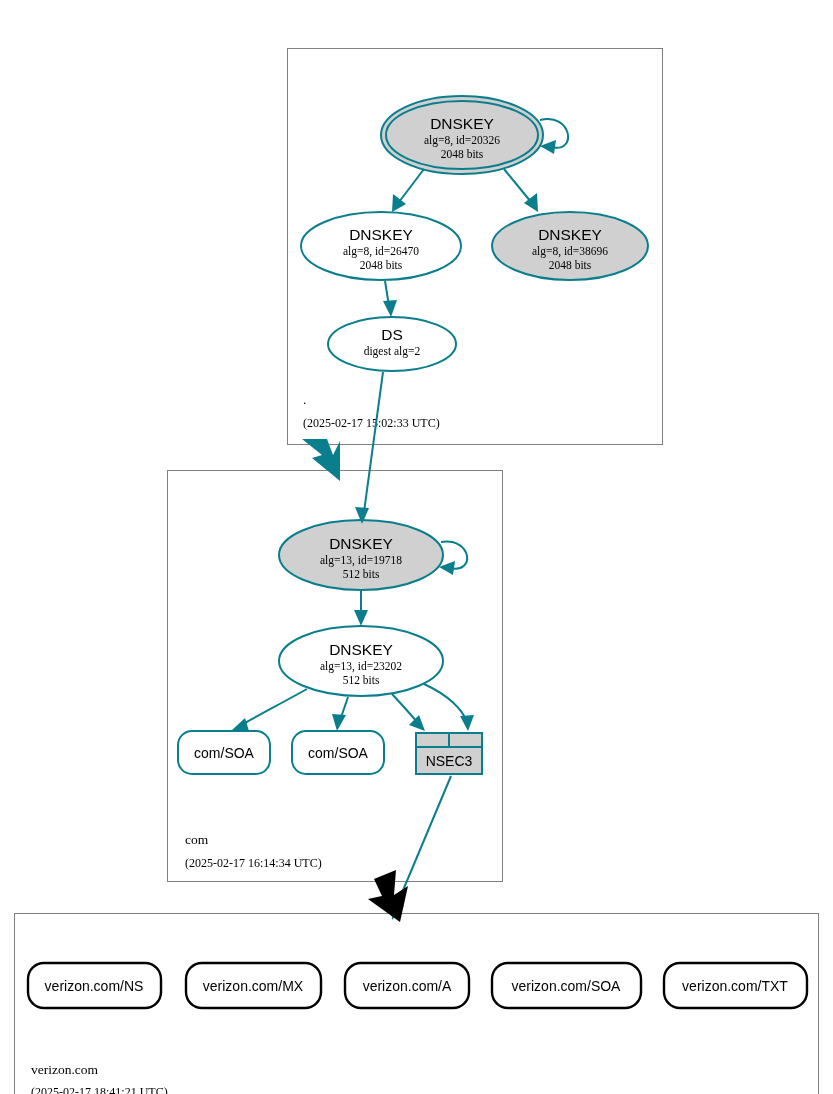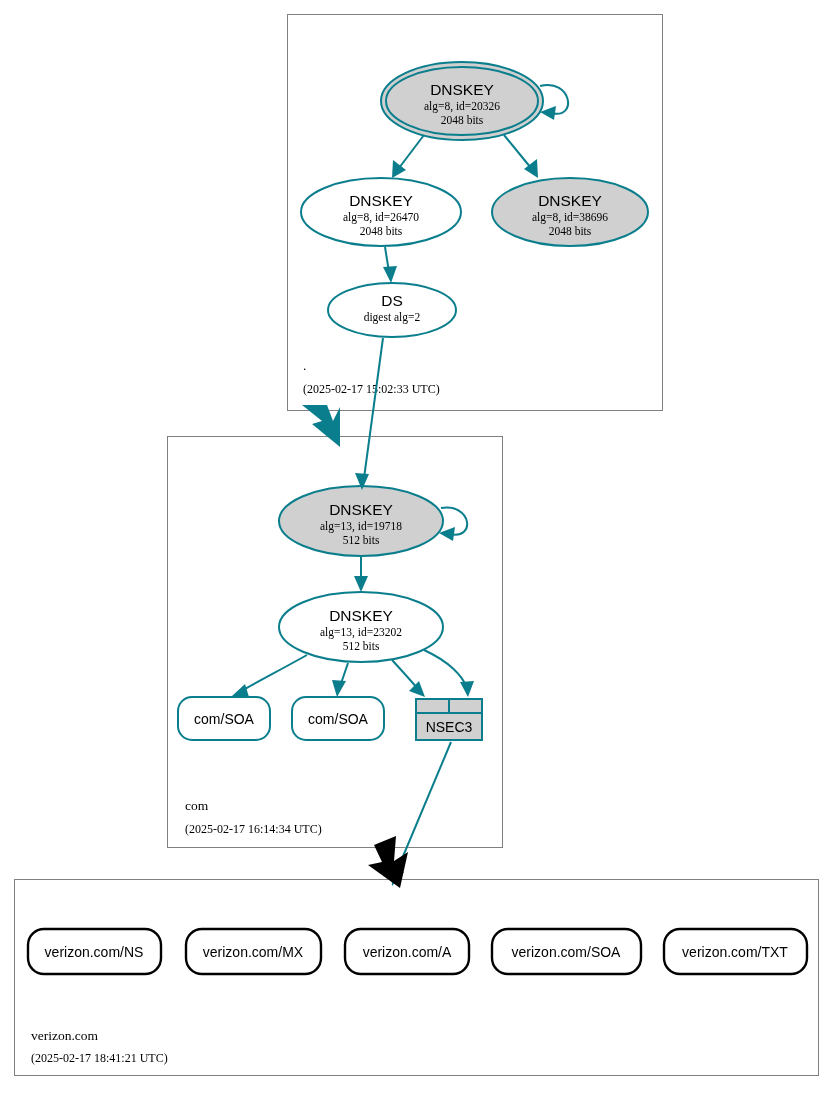--- a/index.html
+++ b/index.html
@@ -10,20 +10,21 @@
   body {
     width: 833px;
     height: 1094px;
     font-family: "Liberation Sans", sans-serif;
     overflow: hidden;
   }
   #stage {
     position: relative;
     width: 833px;
     height: 972px;
+    margin-top: 34px;
   }
   svg#dnsviz {
     display: block;
     width: 833px;
     height: 1094px;
   }
   .zone-box {
     fill: #ffffff;
     stroke: #808080;
     stroke-width: 1;

